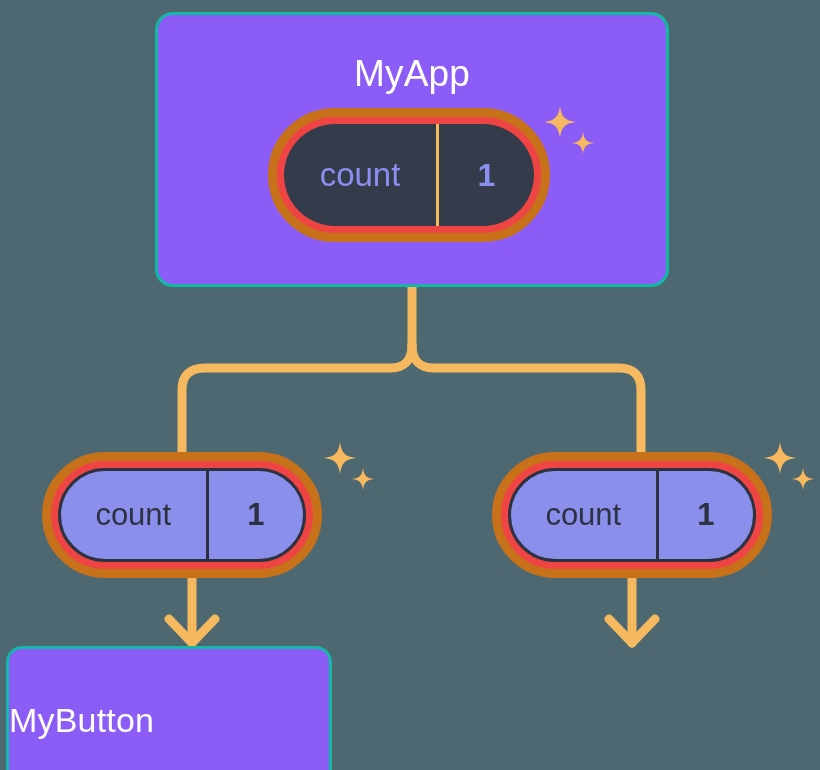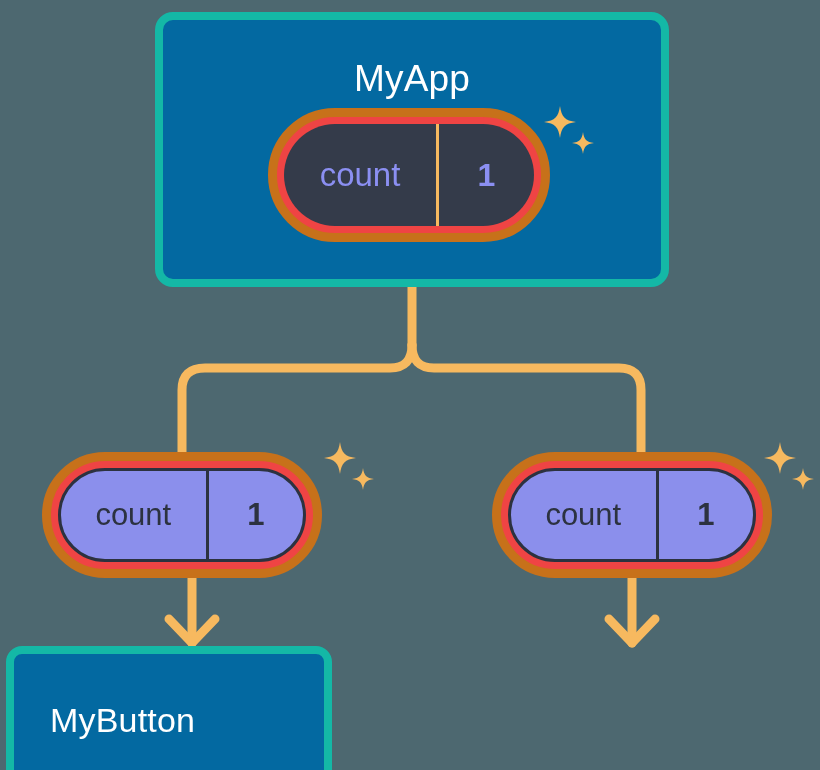--- a/index.html
+++ b/index.html
@@ -25,25 +25,24 @@
     left: 0;
     top: 0;
     width: 820px;
     height: 770px;
     pointer-events: none;
   }
 
   
   .card {
     position: absolute;
-    background: #0369a1;
-    border: 8px solid #14b8a6;
+    background: #8b5cf6;
+    border: 3px solid #14b8a6;
     border-radius: 16px;
     box-sizing: border-box;
-    padding-left: 36px;
   }
   #app-card {
     left: 155px;
     top: 12px;
     width: 514px;
     height: 275px;
     border-radius: 18px;
   }
   #app-title {
     position: absolute;

